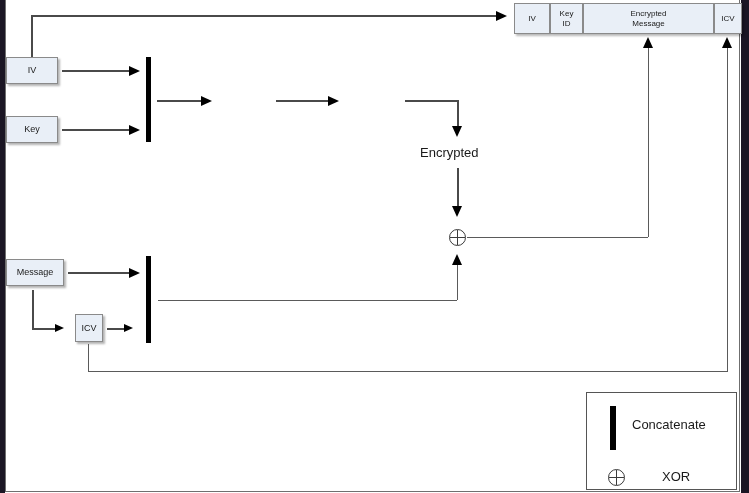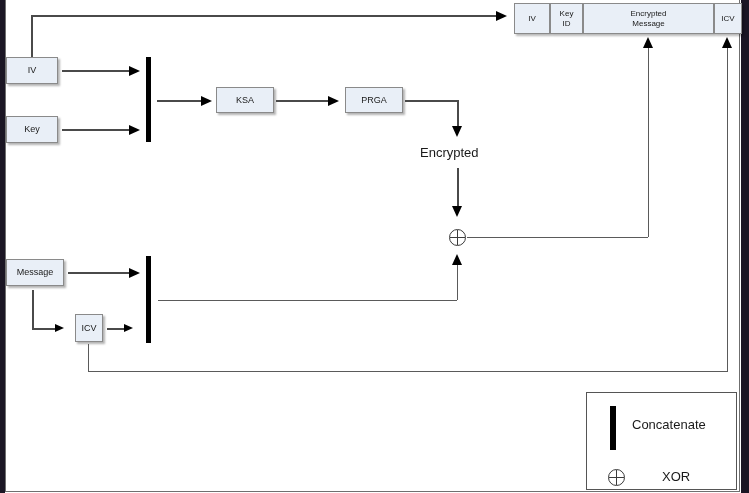--- a/index.html
+++ b/index.html
@@ -189,27 +189,21 @@
   </div>
 
   <div class="node" style="left:6px; top:57px; width:52px; height:27px;">
     <span>IV</span>
   </div>
 
   <div class="node" style="left:6px; top:116px; width:52px; height:27px;">
     <span>Key</span>
   </div>
 
-  <div class="node" style="left:216px; top:87px; width:58px; height:26px;">
-    <span>KSA</span>
-  </div>
-
-  <div class="node" style="left:345px; top:87px; width:58px; height:26px;">
-    <span>PRGA</span>
-  </div>
+
 
   <div class="node" style="left:6px; top:259px; width:58px; height:27px;">
     <span>Message</span>
   </div>
 
   <div class="node" style="left:75px; top:314px; width:28px; height:28px;">
     <span>ICV</span>
   </div>
 
   <div class="concat-bar" style="left:146px; top:57px; height:85px;"></div>

